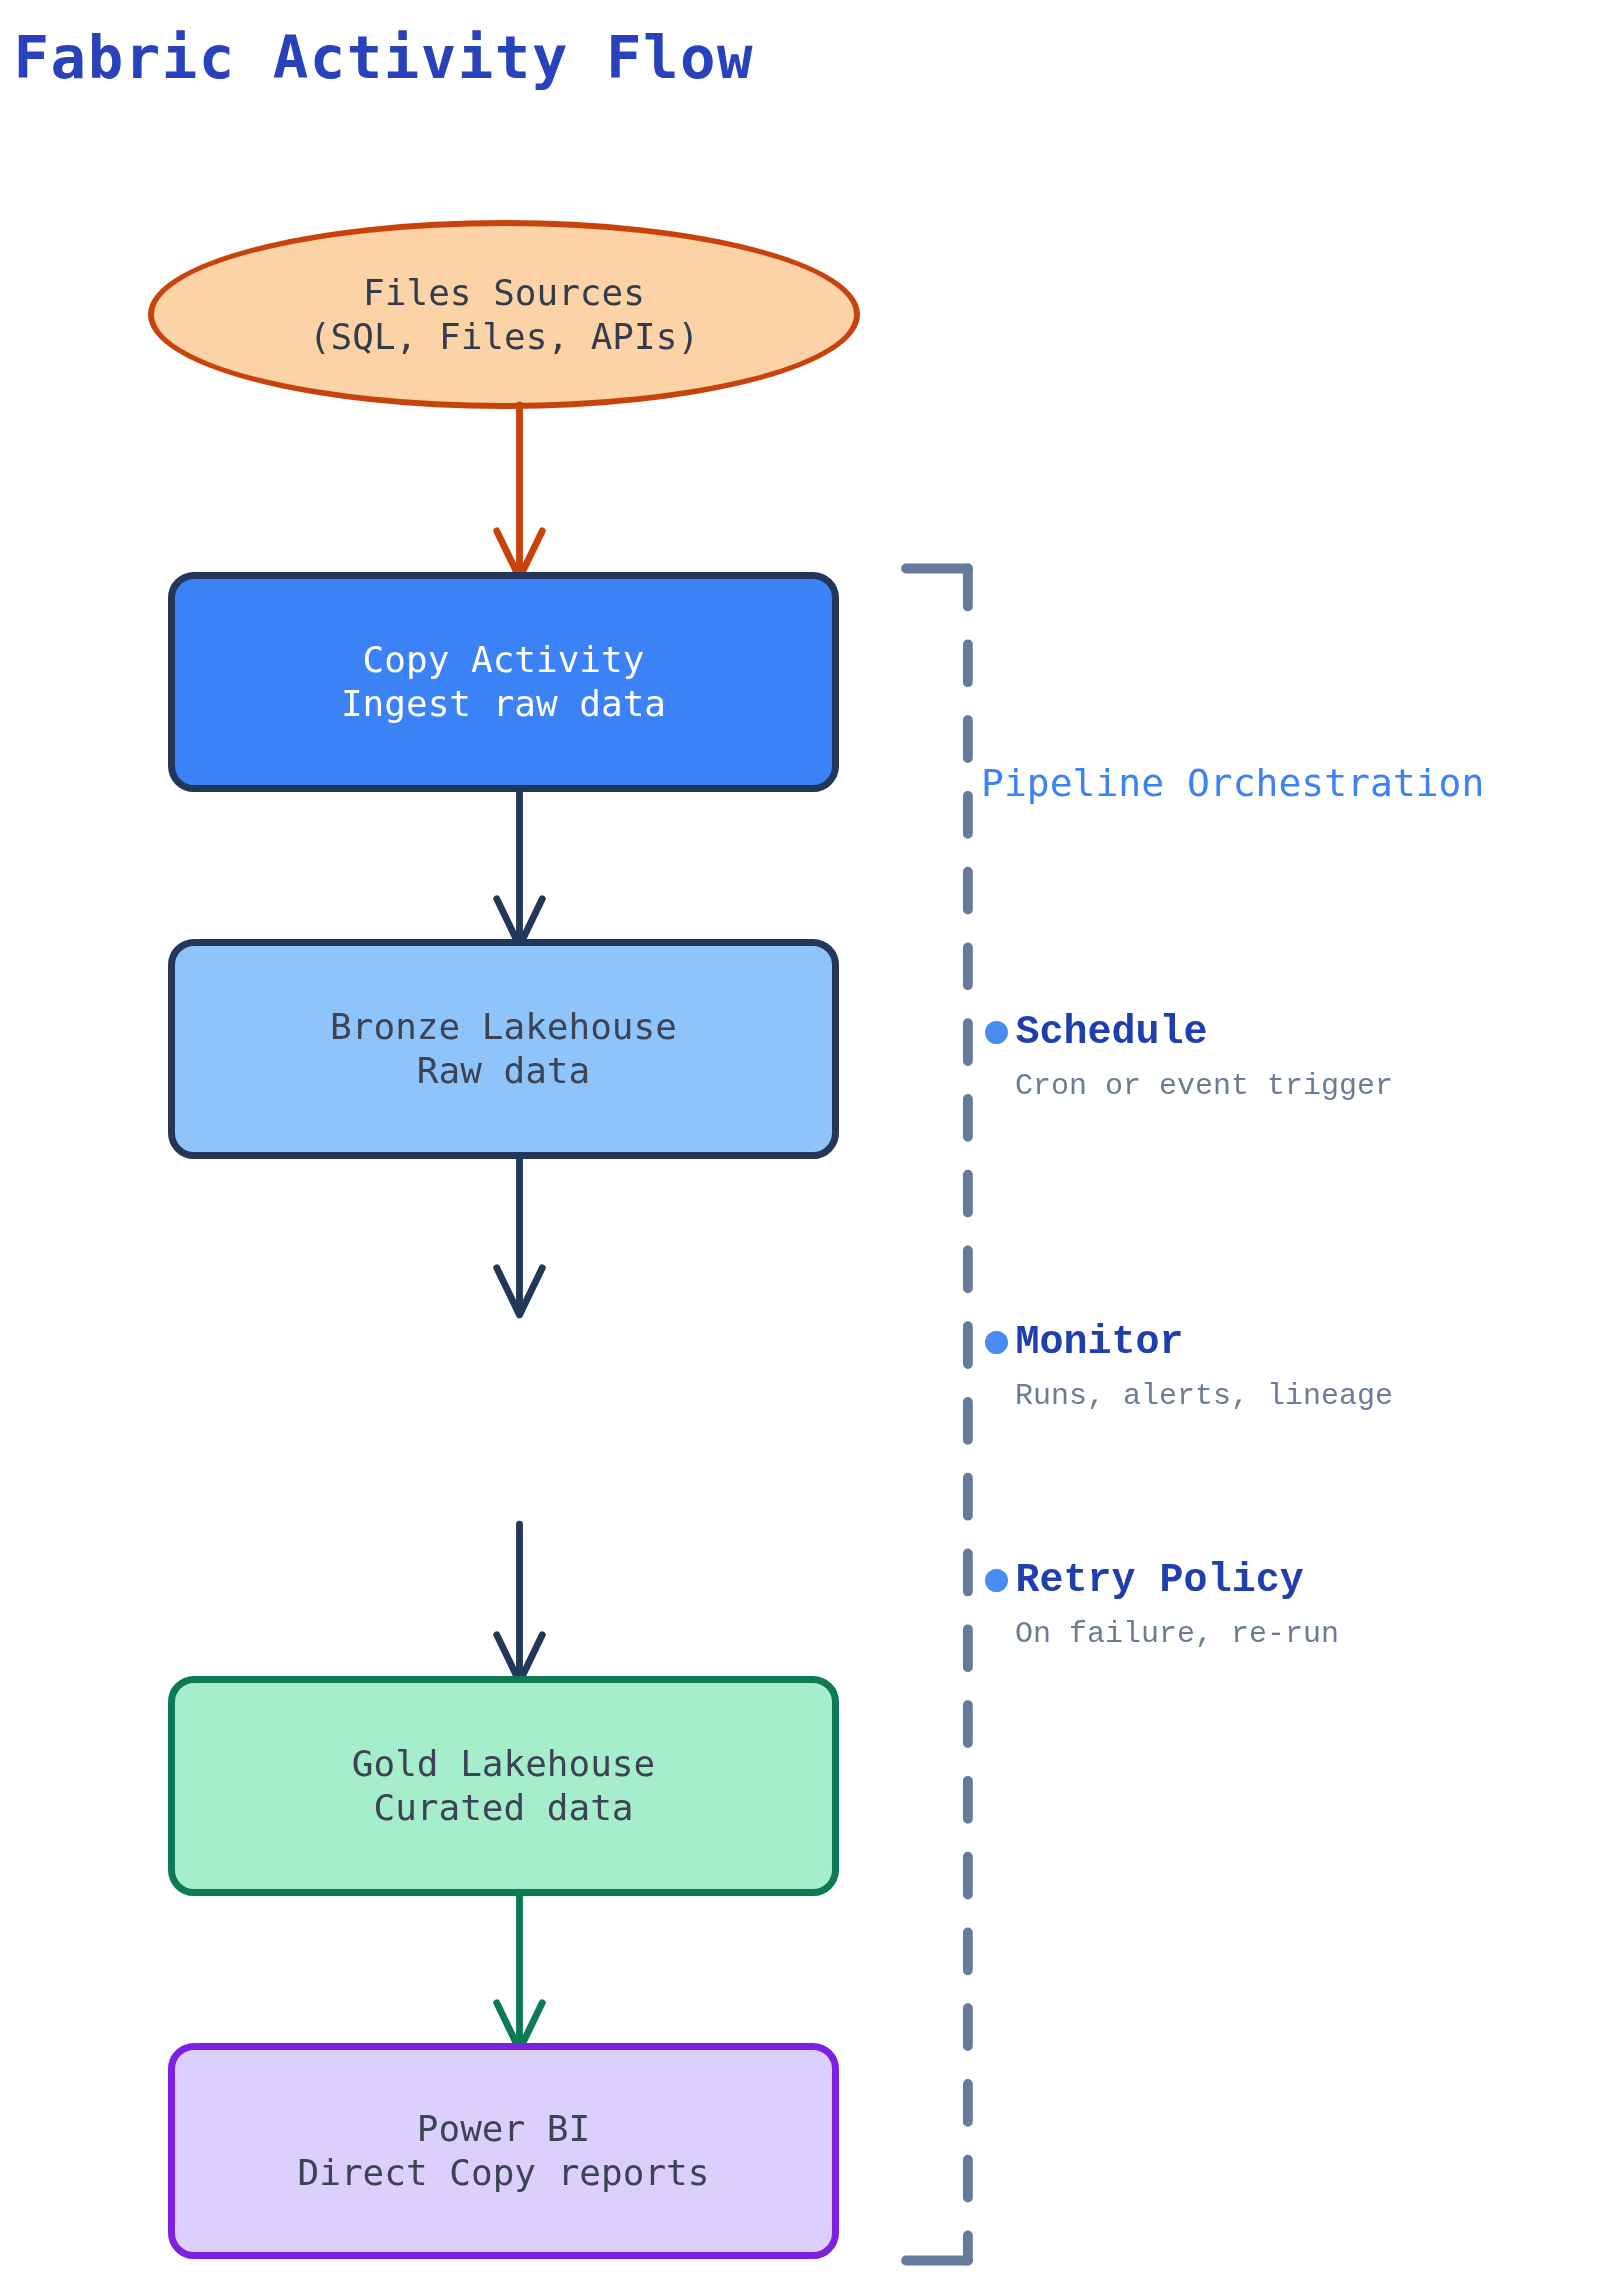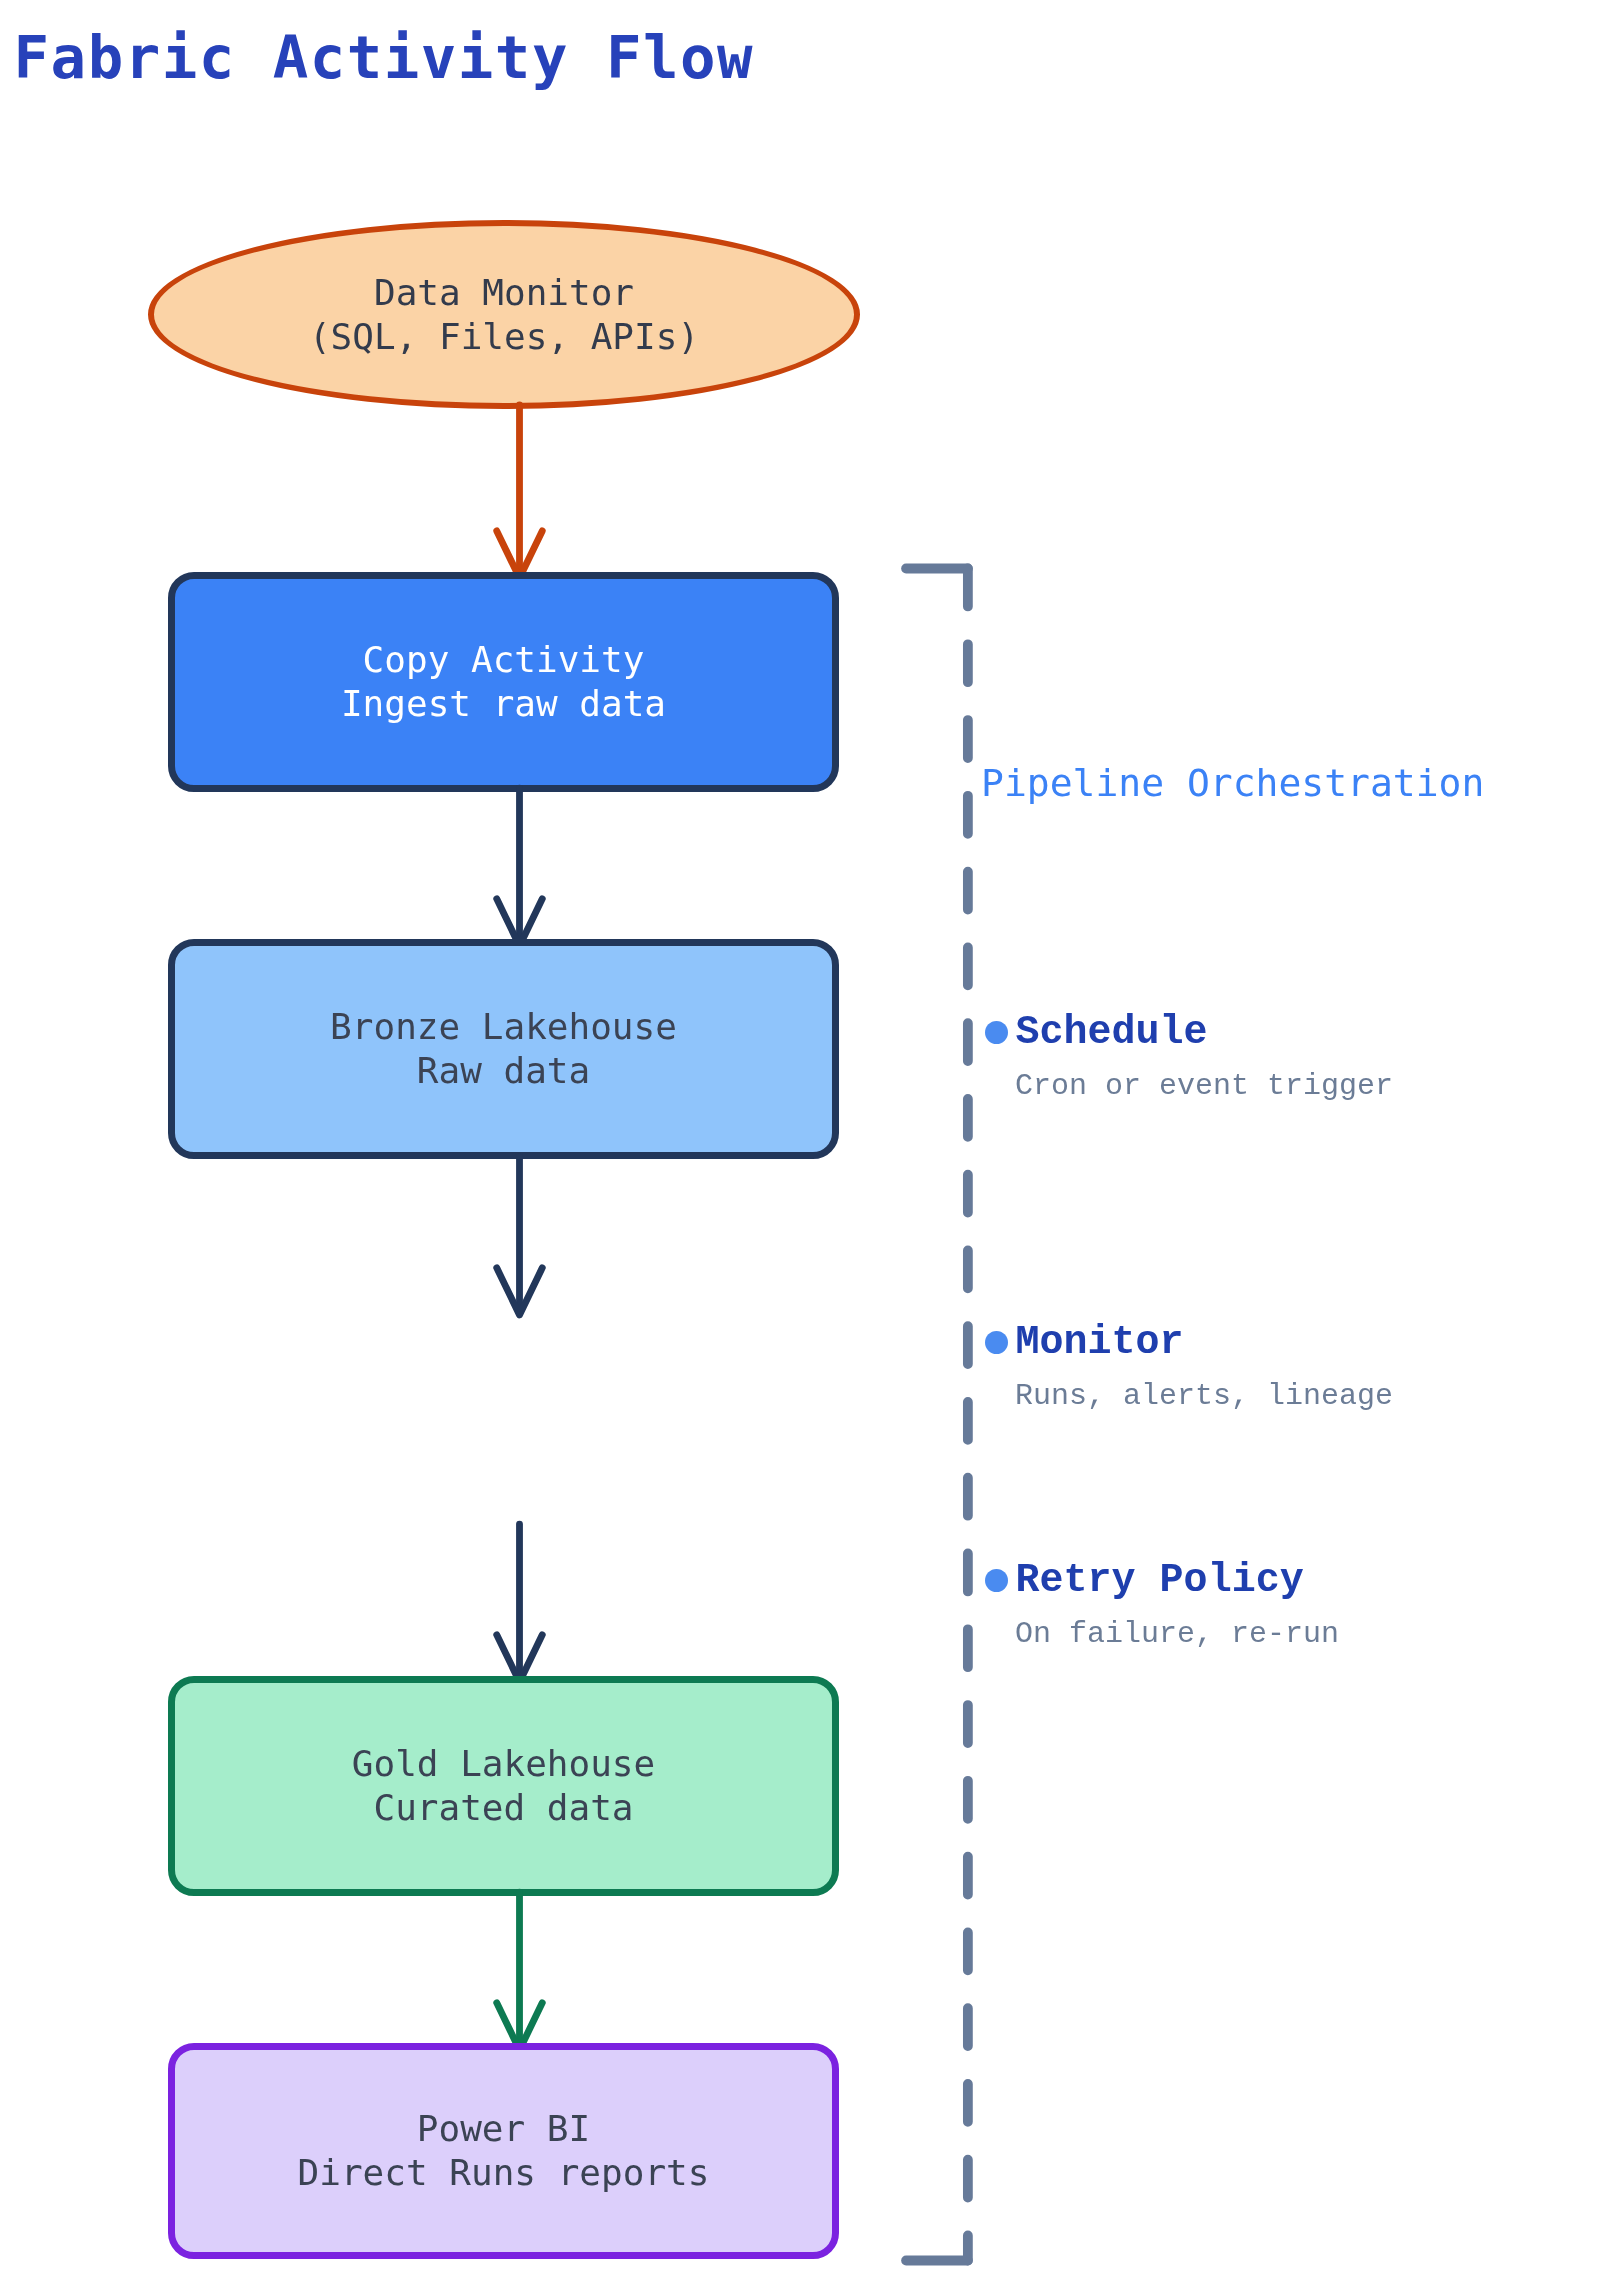--- a/index.html
+++ b/index.html
@@ -176,21 +176,21 @@
   }
 </style>
 </head>
 <body>
 
 <div id="diagram-root">
 
   <div class="page-title">Fabric Activity Flow</div>
 
   <div class="flow-node node-ellipse">
-    <span class="line1">Data Monitor</span>
+    <span class="line1">Files Sources</span>
     <span class="line2">(SQL, Files, APIs)</span>
   </div>
 
   <svg class="arrow-svg arrow-1" viewBox="0 0 170 232">
     <path d="M85 0 L85 224" stroke="#c8430b" stroke-width="9" fill="none" stroke-linecap="round"></path>
     <path d="M55 166 L85 228 L115 166" stroke="#c8430b" stroke-width="9" fill="none" stroke-linecap="round" stroke-linejoin="round"></path>
   </svg>
 
   <div class="flow-node node-rect node-copy">
     <span class="line1">Copy Activity</span>
@@ -223,21 +223,21 @@
     <span class="line2">Curated data</span>
   </div>
 
   <svg class="arrow-svg arrow-5" viewBox="0 0 170 212">
     <path d="M85 0 L85 204" stroke="#0d7a52" stroke-width="9" fill="none" stroke-linecap="round"></path>
     <path d="M55 146 L85 208 L115 146" stroke="#0d7a52" stroke-width="9" fill="none" stroke-linecap="round" stroke-linejoin="round"></path>
   </svg>
 
   <div class="flow-node node-rect node-powerbi">
     <span class="line1">Power BI</span>
-    <span class="line2">Direct Runs reports</span>
+    <span class="line2">Direct Copy reports</span>
   </div>
 
   <svg class="bracket-svg" viewBox="0 0 130 2245" preserveAspectRatio="none">
     <path d="M16 6 L98 6" stroke="#667a99" stroke-width="13" fill="none" stroke-linecap="round"></path>
     <path d="M98 6 L98 2239" stroke="#667a99" stroke-width="13" fill="none" stroke-linecap="round" stroke-dasharray="50 50"></path>
     <path d="M16 2239 L98 2239" stroke="#667a99" stroke-width="13" fill="none" stroke-linecap="round"></path>
   </svg>
 
   <div class="orch-title">Pipeline Orchestration</div>
 

